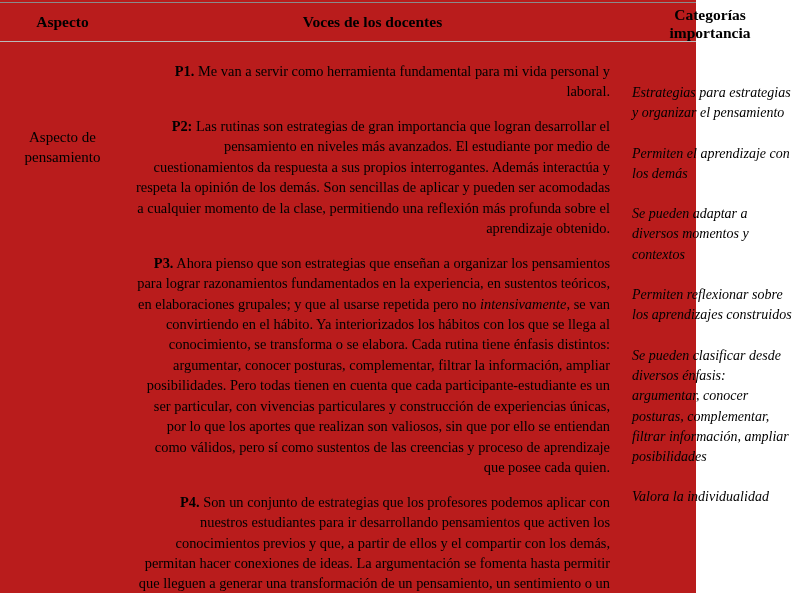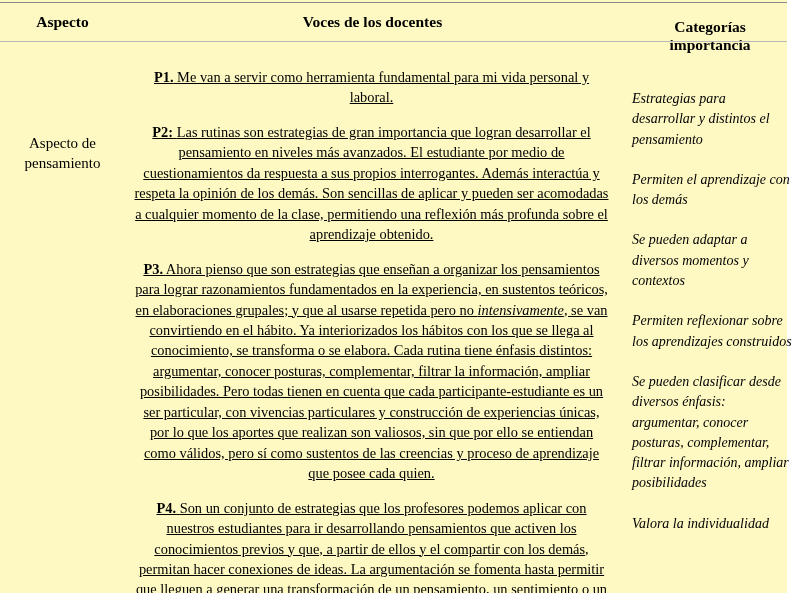--- a/index.html
+++ b/index.html
@@ -9,24 +9,24 @@
   }
   body {
     width: 800px;
     height: 593px;
     font-family: "Liberation Serif", "DejaVu Serif", serif;
     color: #000000;
     overflow: hidden;
   }
   .page {
     position: relative;
-    width: 787px;
+    width: 696px;
     height: 593px;
     box-sizing: border-box;
-    background: #fef9c3;
+    background: #b91c1c;
   }
   .rule-top {
     position: absolute;
     left: 0;
     right: 0;
     top: 2px;
     height: 1px;
     background: #8a8a8a;
   }
   .rule-header {
@@ -50,21 +50,21 @@
     font-weight: bold;
     font-size: 15.5px;
     padding: 0;
     vertical-align: top;
     line-height: 1.25;
     height: 41px;
     text-align: center;
   }
   th.h-aspect  { text-align: center; padding-top: 12px; }
   th.h-voices  { text-align: center; padding-top: 12px; margin-top: 7px; }
-  th.h-cats    { text-align: center; padding-top: 18px; line-height: 1.15; }
+  th.h-cats    { text-align: center; padding-top: 6px; line-height: 1.15; }
 
   tbody td {
     vertical-align: top;
     padding: 0;
   }
   td.cell-aspect {
     text-align: center;
     font-size: 15px;
     line-height: 1.3;
     padding-top: 75px;
@@ -79,22 +79,21 @@
   }
   td.cell-cats {
     font-style: italic;
     font-size: 14px;
     line-height: 1.45;
     padding: 30px 8px 0 12px;
     text-align: left;
   }
   .quote {
     margin: 0 0 14px 0;
-    text-align: center;
-    text-decoration: underline;
+    text-align: right;
   }
   .quote:last-child { margin-bottom: 0; }
   .quote .speaker {
     font-weight: bold;
   }
   .quote em { font-style: italic; }
   .cat-item {
     margin: 0 0 20px 0;
   }
   .cat-item:last-child { margin-bottom: 0; }
@@ -149,21 +148,21 @@
           </p>
 
           <p class="quote">
             <span class="speaker">P4.</span>
             <span>Son un conjunto de estrategias que los profesores podemos aplicar con nuestros estudiantes para ir desarrollando pensamientos que activen los conocimientos previos y que, a partir de ellos y el compartir con los demás, permitan hacer conexiones de ideas. La argumentación se fomenta hasta permitir que lleguen a generar una transformación de un pensamiento, un sentimiento o un conocimiento sobre un asunto, tema o situación.</span>
           </p>
 
         </td>
 
         <td class="cell-cats">
-          <p class="cat-item">Estrategias para desarrollar y distintos el pensamiento</p>
+          <p class="cat-item">Estrategias para estrategias y organizar el pensamiento</p>
           <p class="cat-item">Permiten el aprendizaje con los demás</p>
           <p class="cat-item">Se pueden adaptar a diversos momentos y contextos</p>
           <p class="cat-item">Permiten reflexionar sobre los aprendizajes construidos</p>
           <p class="cat-item">Se pueden clasificar desde diversos énfasis: argumentar, conocer posturas, complementar, filtrar información, ampliar posibilidades</p>
           <p class="cat-item">Valora la individualidad</p>
         </td>
 
       </tr>
     </tbody>
   </table>

